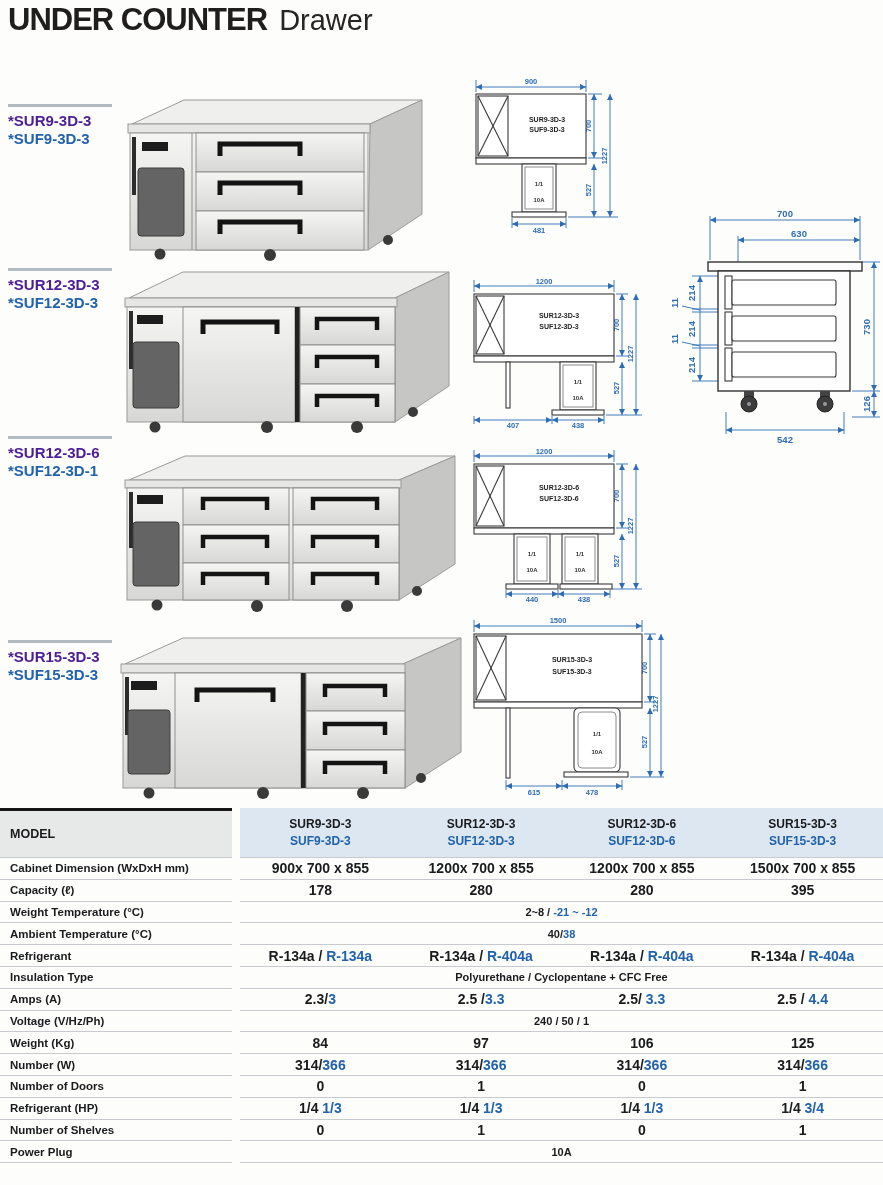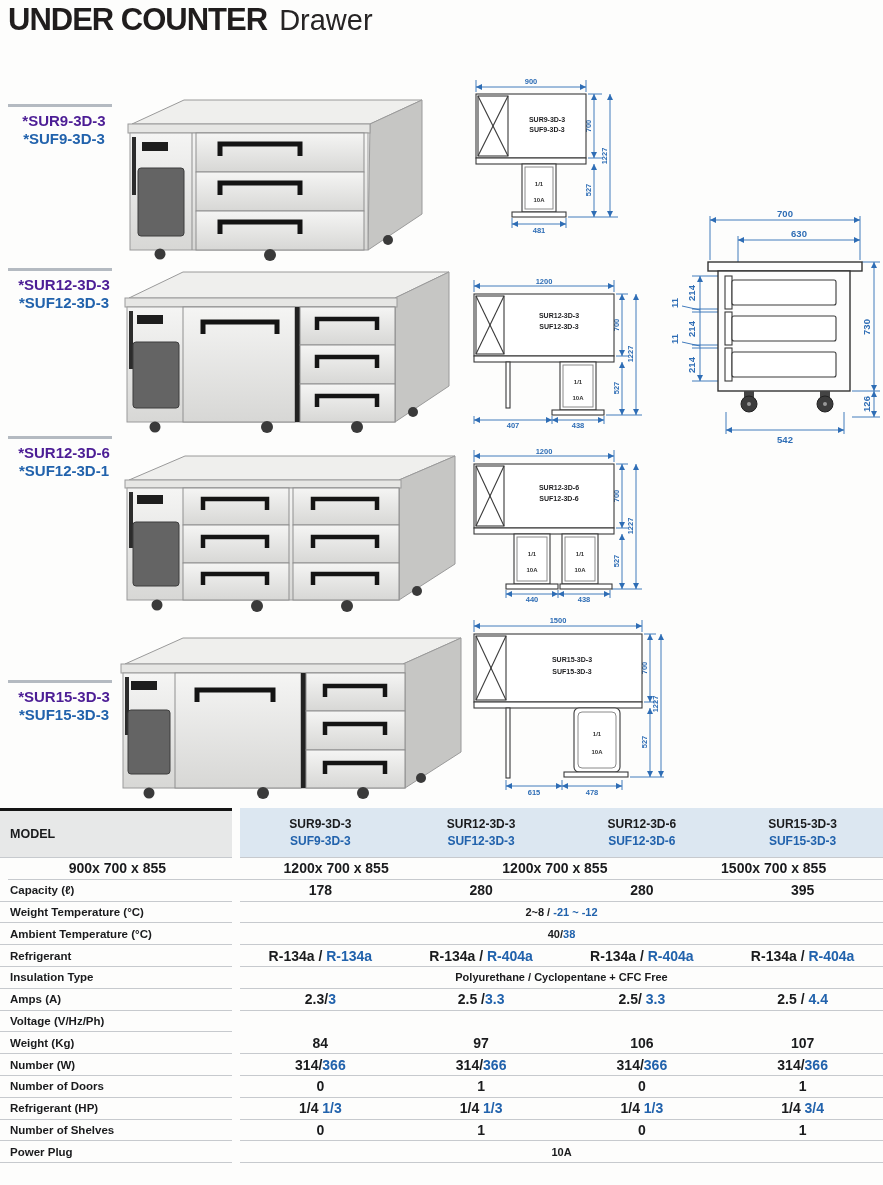--- a/index.html
+++ b/index.html
@@ -1,17 +1,17 @@
 <!DOCTYPE html>
 <html><head>
 <meta charset="utf-8">
 <style>
   html,body{margin:0;padding:0;background:#fff;}
   .sheet{position:relative;width:883px;height:1185px;background:#fdfdfc;overflow:hidden;
-         font-family:"Liberation Sans",sans-serif;text-align:center;}
+         font-family:"Liberation Sans",sans-serif;}
   
   .title{position:absolute;left:8px;top:2px;white-space:nowrap;}
   .title .tb{font-size:31px;font-weight:bold;letter-spacing:-1px;color:#201d1d;}
   .title .tl{font-size:29px;font-weight:normal;color:#262424;margin-left:12px;}
   
   .model-label{position:absolute;width:112px;}
   .model-label .rule{height:3px;width:104px;background:#b4bac1;margin-bottom:5px;}
   .mk{font-size:15px;font-weight:bold;color:#4c1d95;line-height:18px;white-space:nowrap;}
   .mf{color:#2162ac;}
   
@@ -58,21 +58,21 @@
   <div class="model-label abs" style="left:8px;top:268px;">
     <div class="rule"></div>
     <div class="mk">*SUR12-3D-3</div>
     <div class="mk mf">*SUF12-3D-3</div>
   </div>
   <div class="model-label abs" style="left:8px;top:436px;">
     <div class="rule"></div>
     <div class="mk">*SUR12-3D-6</div>
     <div class="mk mf">*SUF12-3D-1</div>
   </div>
-  <div class="model-label abs" style="left:8px;top:640px;margin-top:40px;">
+  <div class="model-label abs" style="left:8px;top:640px;">
     <div class="rule"></div>
     <div class="mk">*SUR15-3D-3</div>
     <div class="mk mf">*SUF15-3D-3</div>
   </div>
 
   <svg class="abs" style="left:120px;top:92px;" width="330" height="170" viewBox="0 0 330 170">
     <defs>
         <linearGradient id="g1" x1="0" y1="0" x2="0" y2="1">
       <stop offset="0" stop-color="#f5f5f4"></stop>
           <stop offset="1" stop-color="#d7d7d5"></stop>
@@ -452,20 +452,21 @@
           <span>SUR12-3D-6</span><span class="blu">SUF12-3D-6</span>
         </div>
         <div class="cell">
           <span>SUR15-3D-3</span><span class="blu">SUF15-3D-3</span>
         </div>
       </div>
     </div>
 
 
     <div class="trow">
+      <div class="lbl">Cabinet Dimension (WxDxH mm)</div>
         <div class="gap"></div>
       <div class="data">
         <div class="cell"><span>900x 700 x 855</span><span class="blu"></span></div>
         <div class="cell"><span>1200x 700 x 855</span><span class="blu"></span></div>
         <div class="cell"><span>1200x 700 x 855</span><span class="blu"></span></div>
         <div class="cell"><span>1500x 700 x 855</span><span class="blu"></span></div>
       </div>
     </div>
 
     <div class="trow">
@@ -524,30 +525,34 @@
         <div class="cell"><span>2.3/</span><span class="blu">3</span></div>
         <div class="cell"><span>2.5 /</span><span class="blu">3.3</span></div>
         <div class="cell"><span>2.5/ </span><span class="blu">3.3</span></div>
         <div class="cell"><span>2.5 / </span><span class="blu">4.4</span></div>
       </div>
     </div>
 
     <div class="trow">
       <div class="lbl">Voltage (V/Hz/Ph)</div>
         <div class="gap"></div>
+      <div class="data">
+          <div class="spanv">
+        <span>240 / 50 / 1</span><span class="blu"></span></div>
+        </div>
     </div>
 
     <div class="trow">
       <div class="lbl">Weight (Kg)</div>
         <div class="gap"></div>
       <div class="data">
         <div class="cell"><span>84</span><span class="blu"></span></div>
         <div class="cell"><span>97</span><span class="blu"></span></div>
         <div class="cell"><span>106</span><span class="blu"></span></div>
-        <div class="cell"><span>107</span><span class="blu"></span></div>
+        <div class="cell"><span>125</span><span class="blu"></span></div>
       </div>
     </div>
 
     <div class="trow">
       <div class="lbl">Number (W)</div>
         <div class="gap"></div>
       <div class="data">
         <div class="cell"><span>314/</span><span class="blu">366</span></div>
         <div class="cell"><span>314/</span><span class="blu">366</span></div>
         <div class="cell"><span>314/</span><span class="blu">366</span></div>

